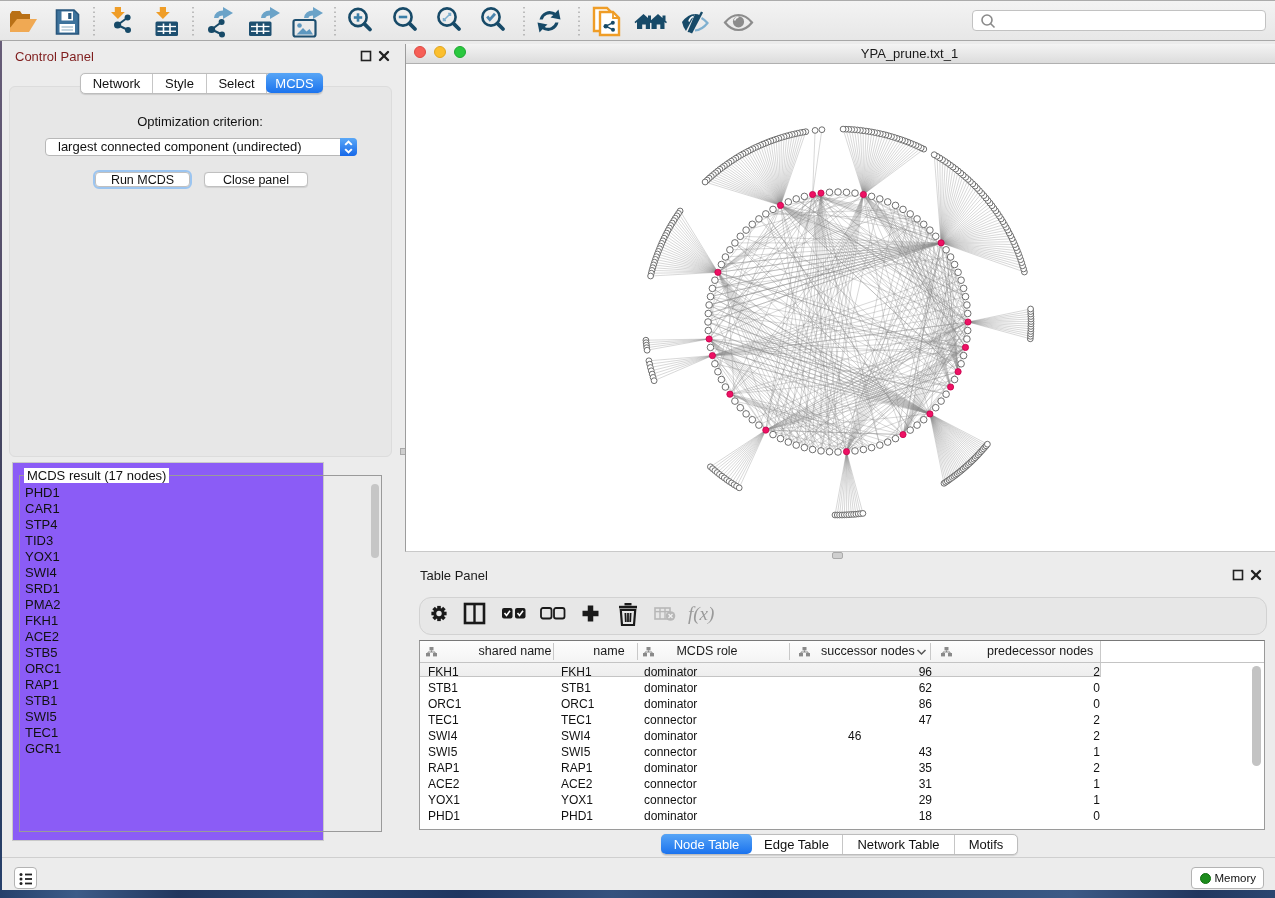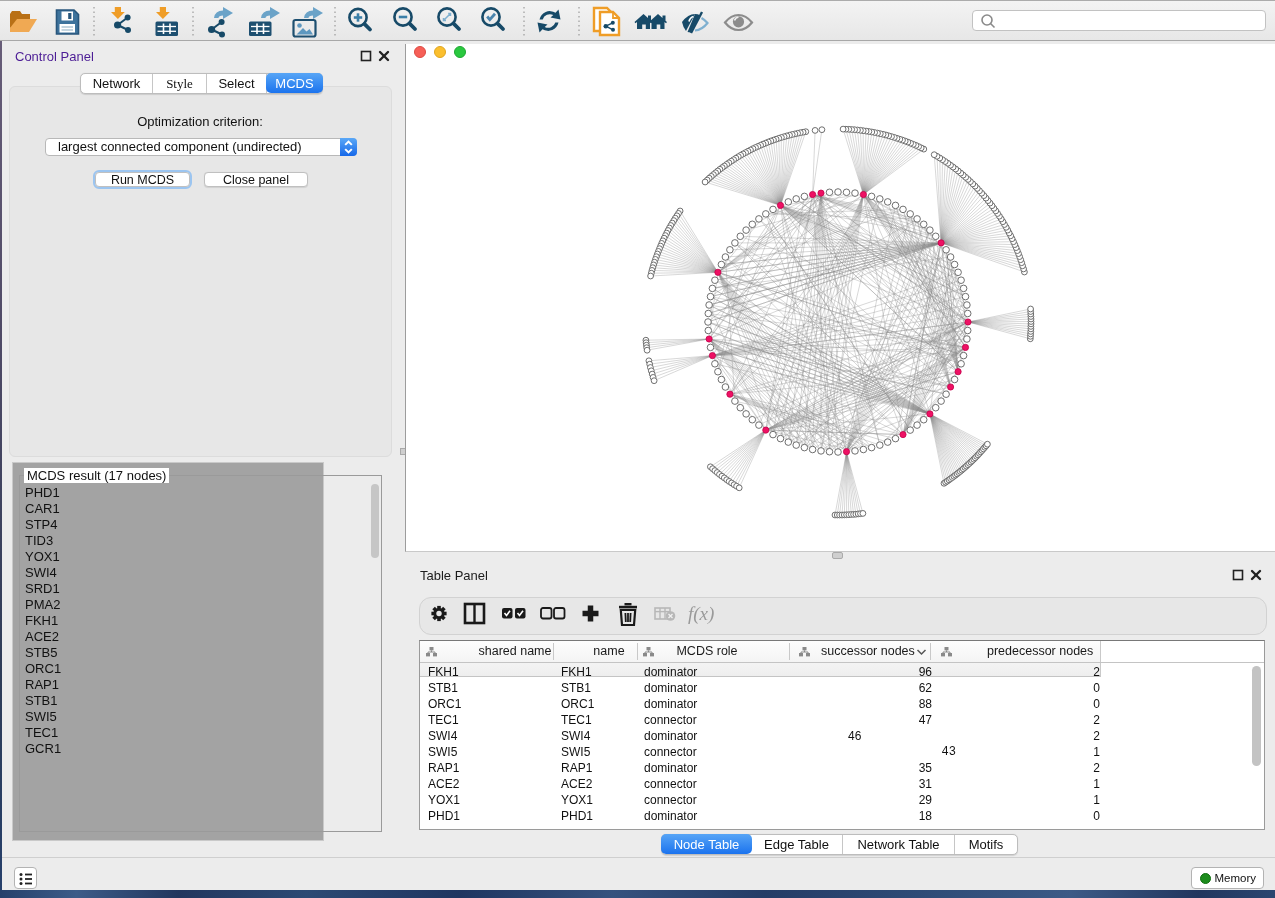--- a/index.html
+++ b/index.html
@@ -12,41 +12,41 @@
 #searchbox { position:absolute; left:972px; top:10px; width:294px; height:21px;
   background:#fff; border:1px solid #c2c2c2; border-radius:4px; }
 
 
 #leftedge { left:0; top:41px; width:2px; height:849px;
   background:linear-gradient(#675d78,#4f4a66 35%,#2e3c58 75%,#26406b); }
 #wallpaper { left:0; top:890px; width:1275px; height:8px;
   background:linear-gradient(90deg,#26406b,#3d5c88 6%,#22365e 14%,#2c4a74 24%,#1f3560 36%,#35527e 48%,#243c66 60%,#2e4b76 72%,#3c5a86 84%,#22365e 94%,#2a4670); }
 
 
-#cp-title { left:15px; top:49px; font-size:13px; color:#4c1d95; }
+#cp-title { left:15px; top:49px; font-size:13px; color:#7f1d1d; }
 #cp-tabpanel { left:9px; top:86px; width:383px; height:371px;
   background:#e7e7e7; border:1px solid #dcdcdc; border-radius:6px; }
 .seg { position:absolute; display:flex; height:21px; border-radius:5px;
   background:#fff; border:1px solid #bdbdbd; box-shadow:0 .5px 1px rgba(0,0,0,.12); }
 .seg .s { height:100%; display:flex; align-items:center; justify-content:center;
   font-size:13px; color:#111; border-right:1px solid #c6c6c6; }
 .seg .s:last-child { border-right:none; }
 .seg .sel { background:linear-gradient(#57a5f6,#1b73ee); color:#fff;
   margin:-1px; padding:10px; border-radius:5px; border-right:none; }
 #opt-label { left:0; top:114px; width:400px; text-align:center; font-size:13px; color:#111; }
 #dropdown { left:45px; top:138px; width:312px; height:18px; background:#fff;
   border:1px solid #b8b8b8; border-radius:4px; font-size:13px; color:#111;
   line-height:16px; padding-left:12px; }
 #dropcap { position:absolute; right:-1px; top:-1px; width:17px; height:18px;
   background:linear-gradient(#5ba8f7,#1668e9); border-radius:0 4px 4px 0; }
 .btn { position:absolute; height:15px; background:#fff; border:1px solid #c0c0c0;
   border-radius:4px; font-size:12.5px; color:#111; text-align:center; line-height:14px;
   box-shadow:0 .5px 1px rgba(0,0,0,.1); }
 #runbtn { outline:2.5px solid #9cc5f0; outline-offset:0px; }
-#cp-white { left:12px; top:462px; width:312px; height:379px; background:#a3a3a3;
+#cp-white { left:12px; top:462px; width:312px; height:379px; background:#8b5cf6;
   border:1px solid #c9c9c9; }
 #fieldset { position:absolute; left:6px; top:12px; width:363px; height:357px;
   border:1px solid #9a9a9a; }
 #legend { position:absolute; left:4px; top:-8px; background:#fff; padding:0 3px;
   font-size:13px; color:#111; }
 #mcdslist { position:absolute; left:5px; top:9px; font-size:13px; color:#111; line-height:16px; }
 #listscroll { position:absolute; right:2px; top:8px; width:8px; height:74px;
   background:#c6c6c6; border-radius:4px; }
 
 
@@ -226,21 +226,21 @@
 <svg class="abs" width="32" height="14" style="left:360px;top:49px">
 <rect x="1.5" y="2.5" width="9" height="9" fill="none" stroke="#222" stroke-width="1.6"></rect>
 <g stroke="#222" stroke-width="2.4" stroke-linecap="round">
 <line x1="20" y1="3" x2="28" y2="11"></line>
       <line x1="28" y1="3" x2="20" y2="11"></line>
     </g>
 </svg>
 <div class="abs" id="cp-tabpanel"></div>
 <div class="seg" style="left:80px; top:73px; width:243px;">
   <div class="s" style="width:72px;">Network</div>
-  <div class="s" style="width:54px;font-family:Liberation Serif, serif;">Style</div>
+  <div class="s" style="width:54px;">Style</div>
   <div class="s" style="width:60px;">Select</div>
   <div class="s sel" style="width:57px;">MCDS</div>
 </div>
 <div class="abs" id="opt-label">Optimization criterion:</div>
 <div class="abs" id="dropdown">largest connected component (undirected)
   <div id="dropcap">
       <svg width="17" height="19" style="position:absolute;left:0;top:0">
 <path d="M5.2 6.9 L8.5 3.6 L11.8 6.9" fill="none" stroke="#fff" stroke-width="2"></path>
 <path d="M5.2 11.1 L8.5 14.4 L11.8 11.1" fill="none" stroke="#fff" stroke-width="2"></path>
 </svg>
@@ -251,20 +251,21 @@
 <div class="abs" id="cp-white">
   <div id="fieldset">
       <div id="legend">MCDS result (17 nodes)</div>
     <div id="mcdslist">PHD1<br>CAR1<br>STP4<br>TID3<br>YOX1<br>SWI4<br>SRD1<br>PMA2<br>FKH1<br>ACE2<br>STB5<br>ORC1<br>RAP1<br>STB1<br>SWI5<br>TEC1<br>GCR1</div>
     <div id="listscroll"></div>
   </div>
 </div>
 <div class="abs" id="vhandle"></div>
 
 <div class="abs" id="netframe">
+  <div id="nettitle">YPA_prune.txt_1</div>
   <svg width="869" height="487" style="position:absolute;left:0;top:20px;" viewBox="0 0 869 487">
 <g stroke="#878787" stroke-width="0.7" stroke-opacity="0.47">
 <line x1="374.5" y1="141.4" x2="399.8" y2="67.7"></line>
 <line x1="374.5" y1="141.4" x2="397.1" y2="68.2"></line>
 <line x1="374.5" y1="141.4" x2="394.3" y2="68.7"></line>
 <line x1="374.5" y1="141.4" x2="391.6" y2="69.3"></line>
 <line x1="374.5" y1="141.4" x2="388.9" y2="69.9"></line>
 <line x1="374.5" y1="141.4" x2="386.2" y2="70.5"></line>
 <line x1="374.5" y1="141.4" x2="383.5" y2="71.2"></line>
 <line x1="374.5" y1="141.4" x2="380.8" y2="71.9"></line>
@@ -1270,42 +1271,42 @@
 <span style="position:absolute;left:0px;">STB1</span>
 <span style="position:absolute;left:133px;">STB1</span>
 <span style="position:absolute;left:216px;">dominator</span>
 <span style="position:absolute;left:420px;width:84px;text-align:right;">62</span>
 <span style="position:absolute;left:588px;width:84px;text-align:right;">0</span>
 </div>
 <div class="trow" style="left:8px; top:55px; width:820px;">
 <span style="position:absolute;left:0px;">ORC1</span>
 <span style="position:absolute;left:133px;">ORC1</span>
 <span style="position:absolute;left:216px;">dominator</span>
-<span style="position:absolute;left:420px;width:84px;text-align:right;">88</span>
+<span style="position:absolute;left:420px;width:84px;text-align:right;">86</span>
 <span style="position:absolute;left:588px;width:84px;text-align:right;">0</span>
 </div>
 <div class="trow" style="left:8px; top:71px; width:820px;">
 <span style="position:absolute;left:0px;">TEC1</span>
 <span style="position:absolute;left:133px;">TEC1</span>
 <span style="position:absolute;left:216px;">connector</span>
 <span style="position:absolute;left:420px;width:84px;text-align:right;">47</span>
 <span style="position:absolute;left:588px;width:84px;text-align:right;">2</span>
 </div>
 <div class="trow" style="left:8px; top:87px; width:820px;">
 <span style="position:absolute;left:0px;">SWI4</span>
 <span style="position:absolute;left:133px;">SWI4</span>
 <span style="position:absolute;left:216px;">dominator</span>
 <span style="position:absolute;left:420px;width:84px;text-align:left;">46</span>
 <span style="position:absolute;left:588px;width:84px;text-align:right;">2</span>
 </div>
 <div class="trow" style="left:8px; top:103px; width:820px;">
 <span style="position:absolute;left:0px;">SWI5</span>
 <span style="position:absolute;left:133px;">SWI5</span>
 <span style="position:absolute;left:216px;">connector</span>
-<span style="position:absolute;left:444px;width:84px;text-align:right;font-family:Liberation Mono, monospace;">43</span>
+<span style="position:absolute;left:420px;width:84px;text-align:right;">43</span>
 <span style="position:absolute;left:588px;width:84px;text-align:right;">1</span>
 </div>
 <div class="trow" style="left:8px; top:119px; width:820px;">
 <span style="position:absolute;left:0px;">RAP1</span>
 <span style="position:absolute;left:133px;">RAP1</span>
 <span style="position:absolute;left:216px;">dominator</span>
 <span style="position:absolute;left:420px;width:84px;text-align:right;">35</span>
 <span style="position:absolute;left:588px;width:84px;text-align:right;">2</span>
 </div>
 <div class="trow" style="left:8px; top:135px; width:820px;">

